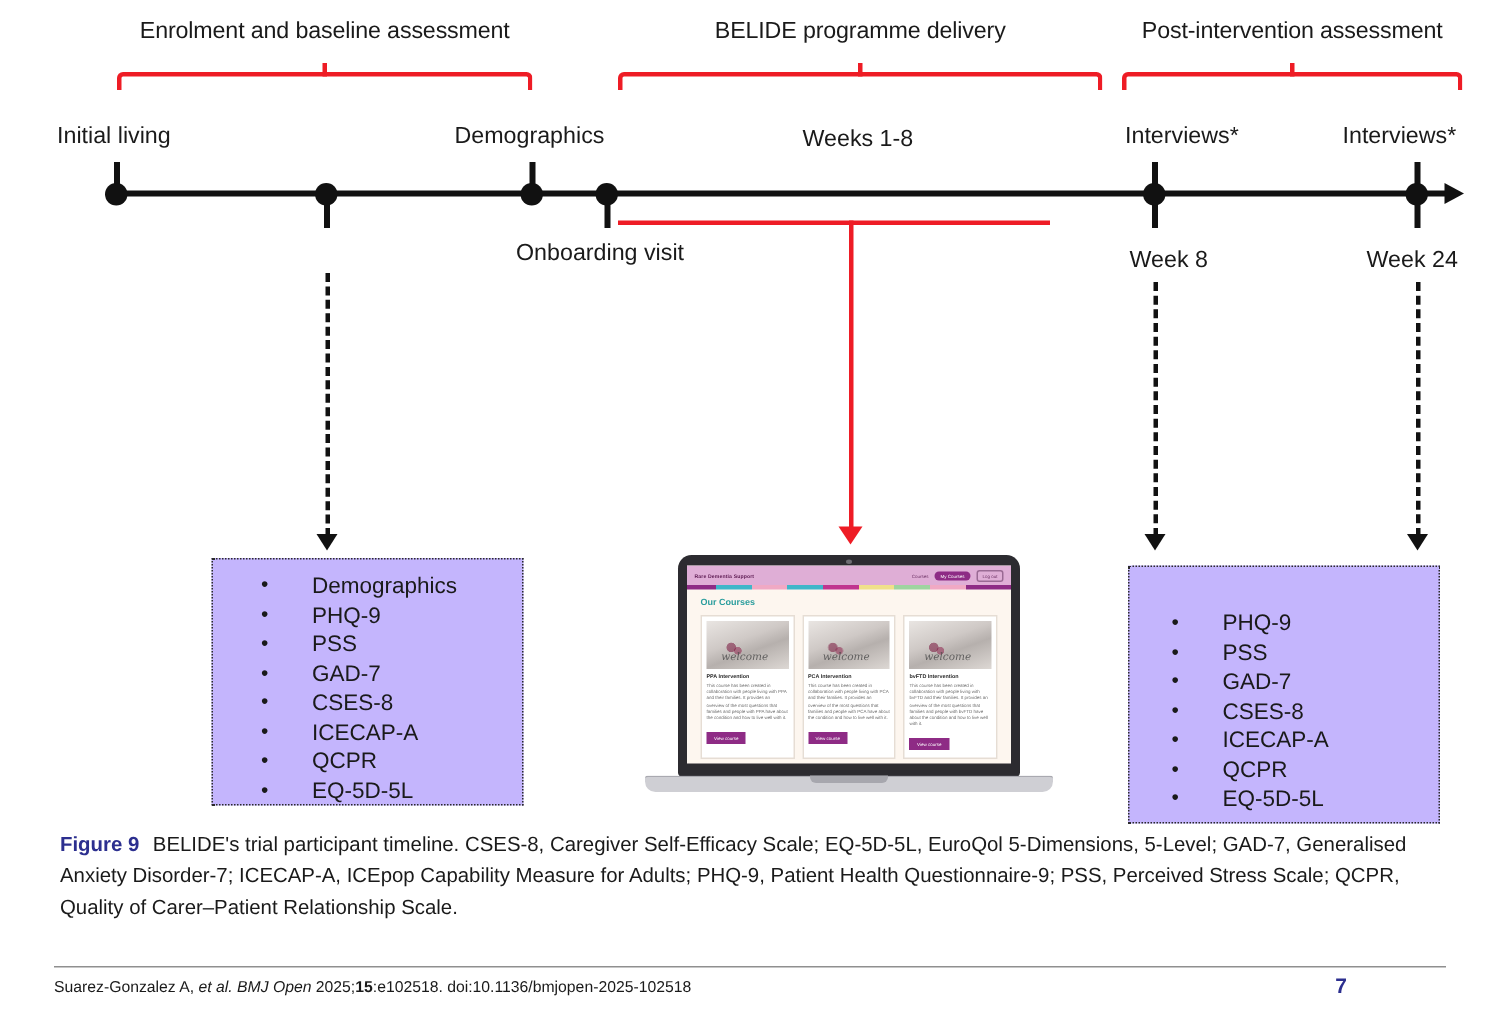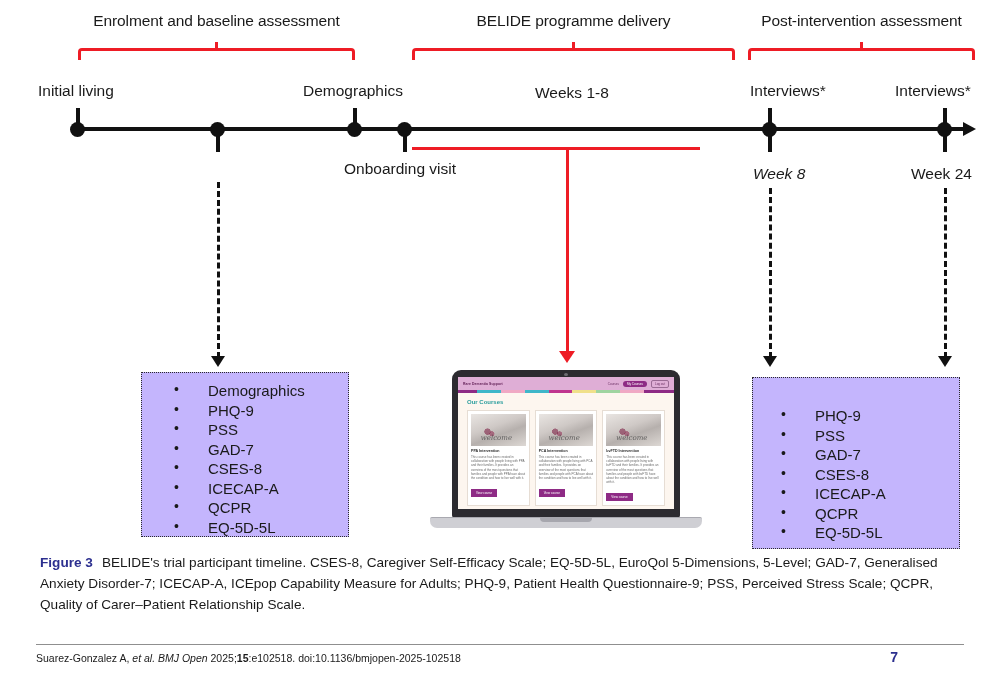--- a/index.html
+++ b/index.html
@@ -385,21 +385,21 @@
     <div class="node" style="left:347px; top:122px;"></div>
     <div class="node" style="left:397px; top:122px;"></div>
     <div class="node" style="left:762px; top:122px;"></div>
     <div class="node" style="left:937px; top:122px;"></div>
 
     <div id="red-span" style="left:412px; top:147px; width:288px;"></div>
     <div id="red-arrow-stem" style="left:566px; top:147px; height:206px;"></div>
     <div id="red-arrow-head" style="left:559px; top:351px;"></div>
 
     <div class="axis-label-below" style="left:344px; top:160px;">Onboarding visit</div>
-    <div class="axis-label-below" style="left:753px; top:165px;font-style:italic;">Week 8</div>
+    <div class="axis-label-below" style="left:753px; top:165px;">Week 8</div>
     <div class="axis-label-below" style="left:911px; top:165px;">Week 24</div>
 
     <div class="dash-stem" style="left:217px; top:182px; height:176px;"></div>
     <div class="dash-head" style="left:211px; top:356px;"></div>
 
     <div class="dash-stem" style="left:769px; top:188px; height:170px;"></div>
     <div class="dash-head" style="left:763px; top:356px;"></div>
 
     <div class="dash-stem" style="left:944px; top:188px; height:170px;"></div>
     <div class="dash-head" style="left:938px; top:356px;"></div>
@@ -477,21 +477,21 @@
 
         </div>
       </div>
       <div id="laptop-base"></div>
       <div id="laptop-notch"></div>
     </div>
 
   </div>
 
   <div id="caption">
-    <span id="caption-label">Figure 3</span><span>BELIDE's trial participant timeline. CSES-8, Caregiver Self-Efficacy Scale; EQ-5D-5L, EuroQol 5-Dimensions, 5-Level; GAD-7, Generalised Anxiety Disorder-7; ICECAP-A, ICEpop Capability Measure for Adults; PHQ-9, Patient Health Questionnaire-9; PSS, Perceived Stress Scale; QCPR, Quality of Carer–Patient Relationship Scale.</span>
+    <span id="caption-label">Figure 9</span><span>BELIDE's trial participant timeline. CSES-8, Caregiver Self-Efficacy Scale; EQ-5D-5L, EuroQol 5-Dimensions, 5-Level; GAD-7, Generalised Anxiety Disorder-7; ICECAP-A, ICEpop Capability Measure for Adults; PHQ-9, Patient Health Questionnaire-9; PSS, Perceived Stress Scale; QCPR, Quality of Carer–Patient Relationship Scale.</span>
   </div>
 
   <div id="footer-rule"></div>
   <div id="footer-text">
     <span>Suarez-Gonzalez A,</span>
     <span class="it">et al.</span>
     <span class="it">BMJ Open</span>
     <span>2025;</span><span class="bd">15</span><span>:e102518. doi:10.1136/bmjopen-2025-102518</span>
   </div>
   <div id="page-number">7</div>

